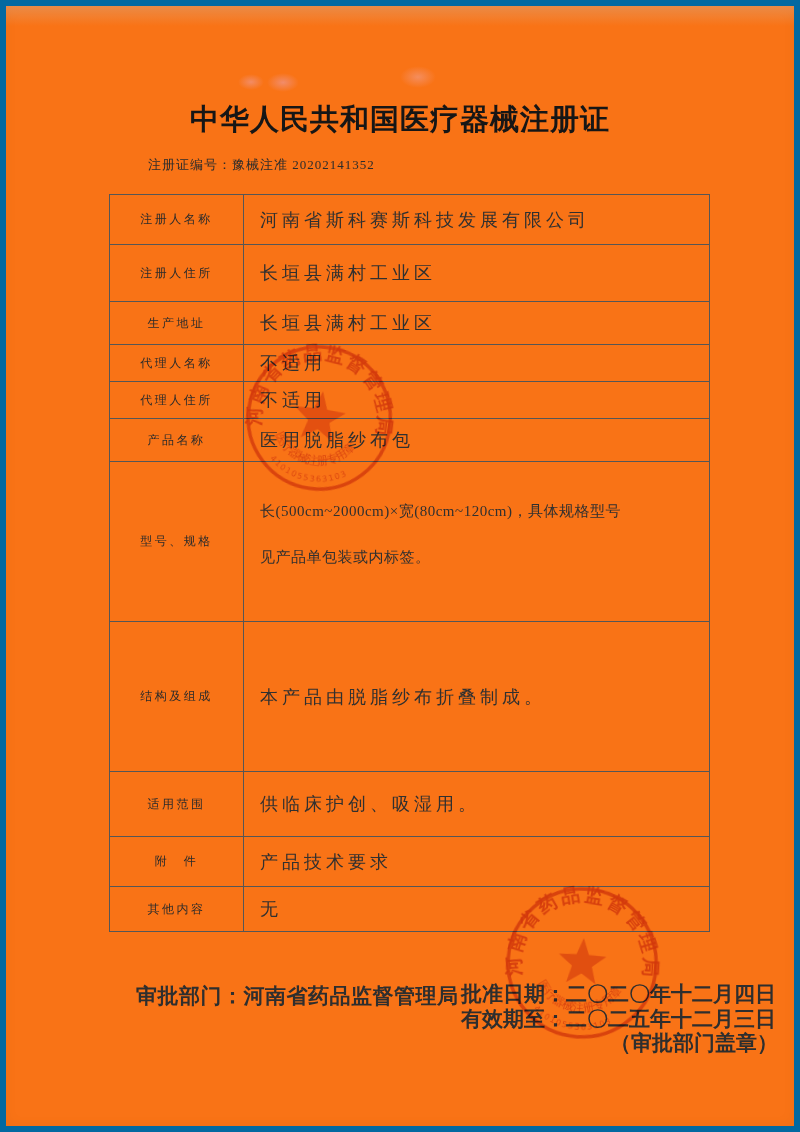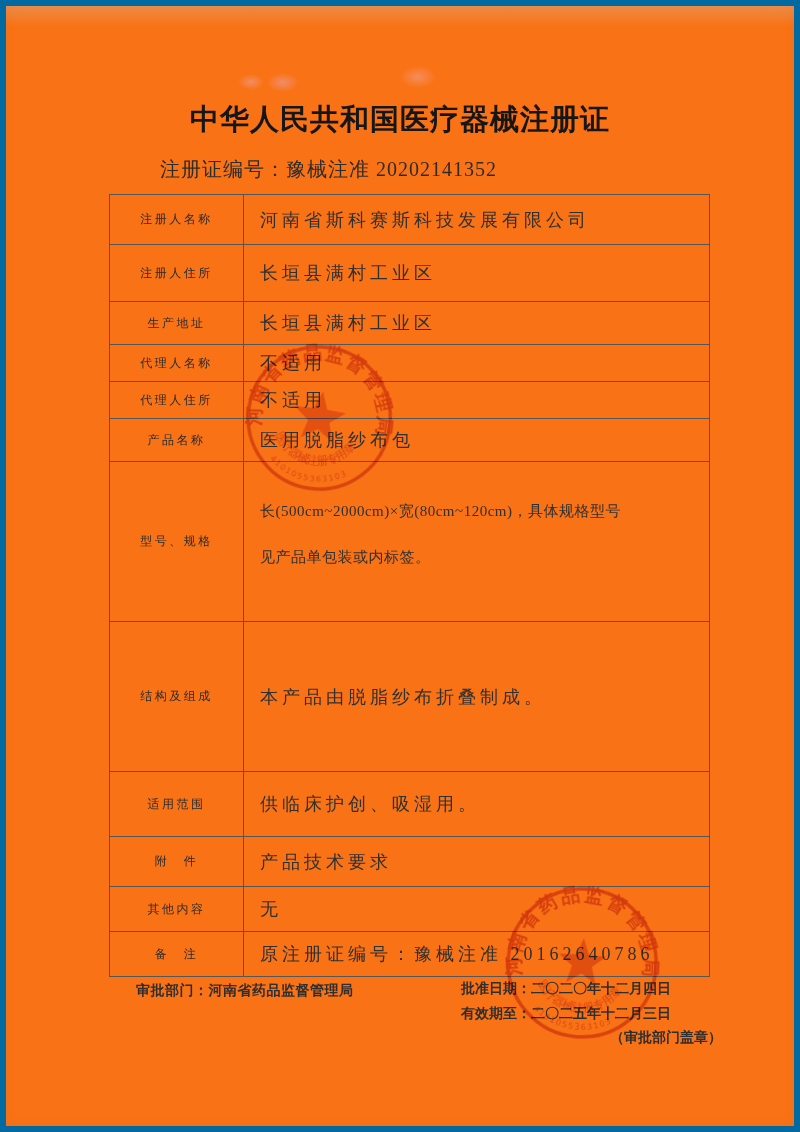--- a/index.html
+++ b/index.html
@@ -24,21 +24,21 @@
   .smudge{position:absolute;border-radius:50%;pointer-events:none;}
   .s1{left:232px;top:68px;width:26px;height:16px;background:radial-gradient(rgba(235,170,195,.45),rgba(235,170,195,0) 70%);}
   .s2{left:261px;top:67px;width:32px;height:19px;background:radial-gradient(rgba(235,165,190,.5),rgba(235,165,190,0) 70%);}
   .s3{left:394px;top:60px;width:36px;height:22px;background:radial-gradient(rgba(238,180,200,.4),rgba(238,180,200,0) 70%);}
 
   .title{
     position:absolute;left:0;right:0;top:94px;margin:0;
     text-align:center;font-size:29px;font-weight:700;letter-spacing:1px;color:#161616;
   }
   .regline{
-    position:absolute;left:154px;top:150px;font-size:20px;letter-spacing:1px;color:#2c2c2c;
+    position:absolute;left:142px;top:150px;font-size:13px;letter-spacing:1px;color:#2c2c2c;
   }
 
   table.cert{
     position:absolute;left:103px;top:188px;width:601px;
     border-collapse:collapse;table-layout:fixed;
   }
   table.cert td{border:1px solid #565656;vertical-align:middle;overflow:hidden;}
   td.lab{
     width:131px;text-align:center;font-size:12px;letter-spacing:2.5px;color:#2b2b2b;
   }
@@ -47,21 +47,21 @@
   }
   tr.r1{height:50px} tr.r2{height:57px} tr.r3{height:43px}
   tr.r4{height:37px} tr.r5{height:37px} tr.r6{height:43px}
   tr.r7{height:160px} tr.r8{height:150px} tr.r9{height:65px}
   tr.r10{height:50px} tr.r11{height:45px} tr.r12{height:45px}
   tr.r7 td.val{
     font-size:15px;letter-spacing:0.5px;vertical-align:top;
     padding-top:26px;line-height:46px;
   }
 
-  .foot{position:absolute;font-size:14px;font-weight:600;color:#2e2e2e;letter-spacing:.5px;}
+  .foot{position:absolute;font-size:21px;font-weight:600;color:#2e2e2e;letter-spacing:.5px;}
   .f-dept{left:130px;top:976px;}
   .f-date{left:455px;top:974px;letter-spacing:0;}
   .f-valid{left:455px;top:999px;letter-spacing:0;}
   .f-sealnote{left:560px;top:1023px;letter-spacing:0;margin-left:44px;}
 
   .seal{position:absolute;mix-blend-mode:multiply;opacity:.82;filter:blur(.3px);pointer-events:none;}
   .seal-a{left:238px;top:337px;transform:rotate(8deg);}
   .seal-b{left:498px;top:879px;transform:rotate(4deg);opacity:.85;}
 </style>
 </head>
@@ -118,24 +118,20 @@
           <td class="val">供临床护创、吸湿用。</td>
         </tr>
         <tr class="r10">
           <td class="lab">附　件</td>
           <td class="val">产品技术要求</td>
         </tr>
         <tr class="r11">
           <td class="lab">其他内容</td>
           <td class="val">无</td>
         </tr>
-        <tr class="r12">
-          <td class="lab">备　注</td>
-          <td class="val">原注册证编号：豫械注准 20162640786</td>
-        </tr>
       </tbody>
   </table>
 
   <div class="foot f-dept">审批部门：河南省药品监督管理局</div>
   <div class="foot f-valid">有效期至：二〇二五年十二月三日</div>
   <div class="foot f-date">批准日期：二〇二〇年十二月四日</div>
   <div class="foot f-sealnote">（审批部门盖章）</div>
 
   <div class="seal seal-a"><svg width="150" height="150" viewBox="0 0 150 150">
         <defs>

